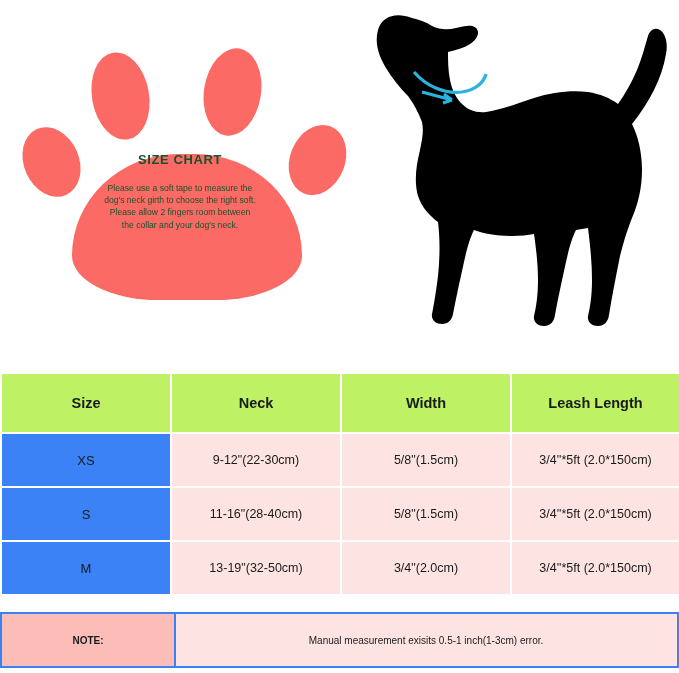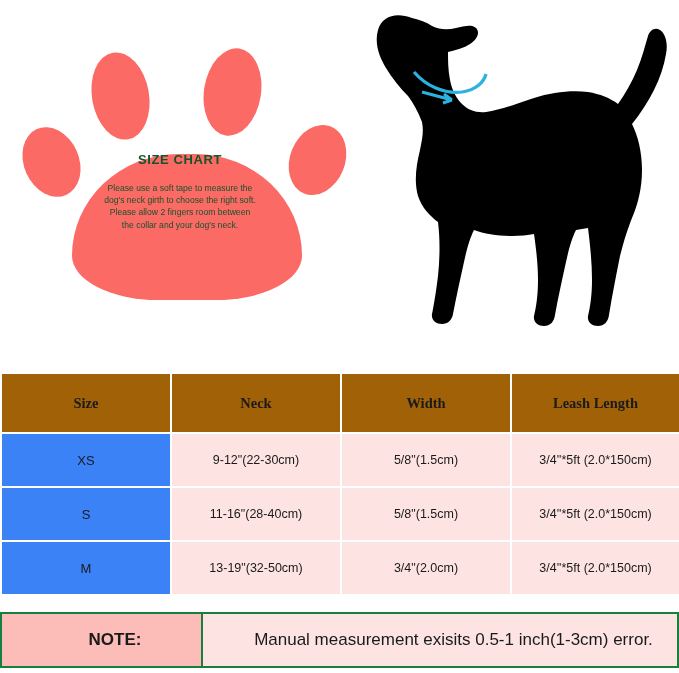--- a/index.html
+++ b/index.html
@@ -93,25 +93,24 @@
   }
   table.size-table th,
   table.size-table td {
     border: 2px solid #ffffff;
     text-align: center;
     vertical-align: middle;
     font-size: 12.5px;
     color: #1a1a1a;
   }
   table.size-table thead th {
-    background: #a16207;
+    background: #bef264;
     height: 56px;
     font-size: 14.5px;
     font-weight: bold;
-    font-family: Liberation Serif, serif;
   }
   table.size-table tbody td {
     height: 50px;
     background: #fde4e2;
   }
   table.size-table tbody td.size-cell {
     background: #3b82f6;
     font-size: 13px;
   }
   col.c-size   { width: 170px; }
@@ -125,25 +124,24 @@
     left: 0;
     top: 612px;
     width: 679px;
   }
   table.note-table {
     border-collapse: collapse;
     width: 679px;
     table-layout: fixed;
   }
   table.note-table td {
-    border: 2px solid #15803d;
+    border: 2px solid #3b82f6;
     height: 50px;
     vertical-align: middle;
-    font-size: 17px;
-    padding-left: 28px;
+    font-size: 10px;
   }
   td.note-label {
     width: 170px;
     background: #fcbcb8;
     text-align: center;
     font-weight: bold;
   }
   td.note-text {
     background: #fde4e2;
     text-align: center;

